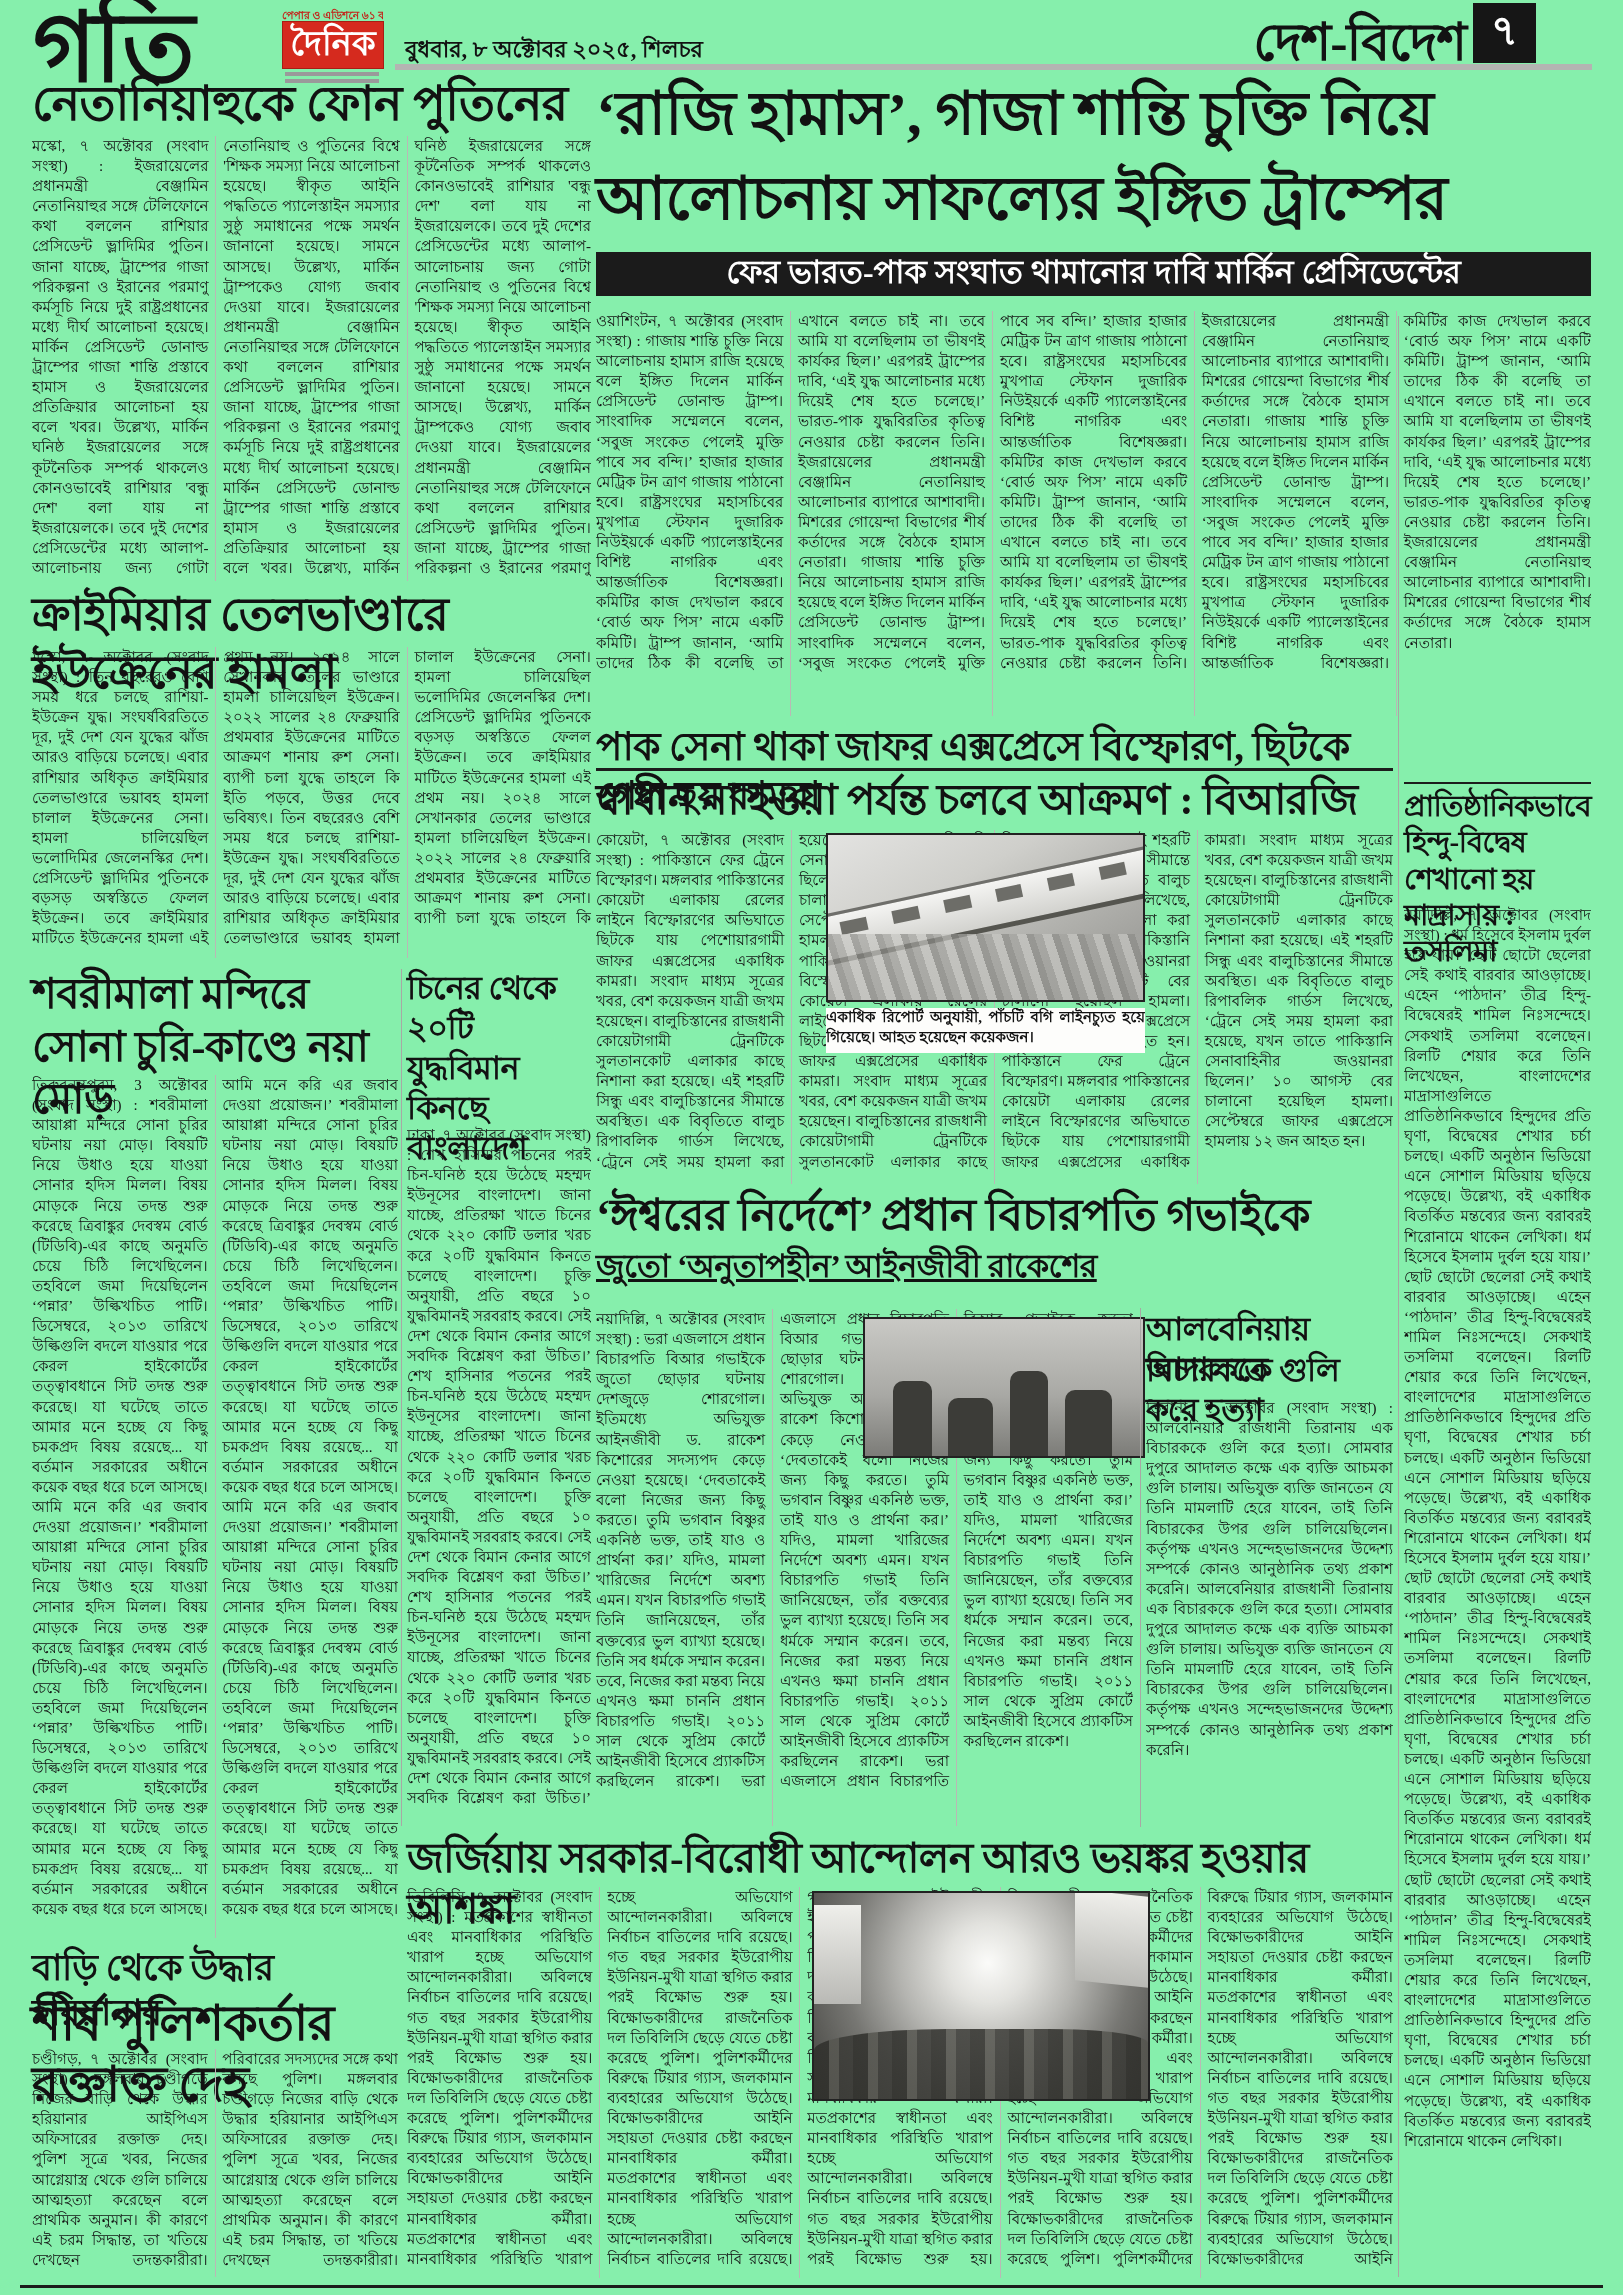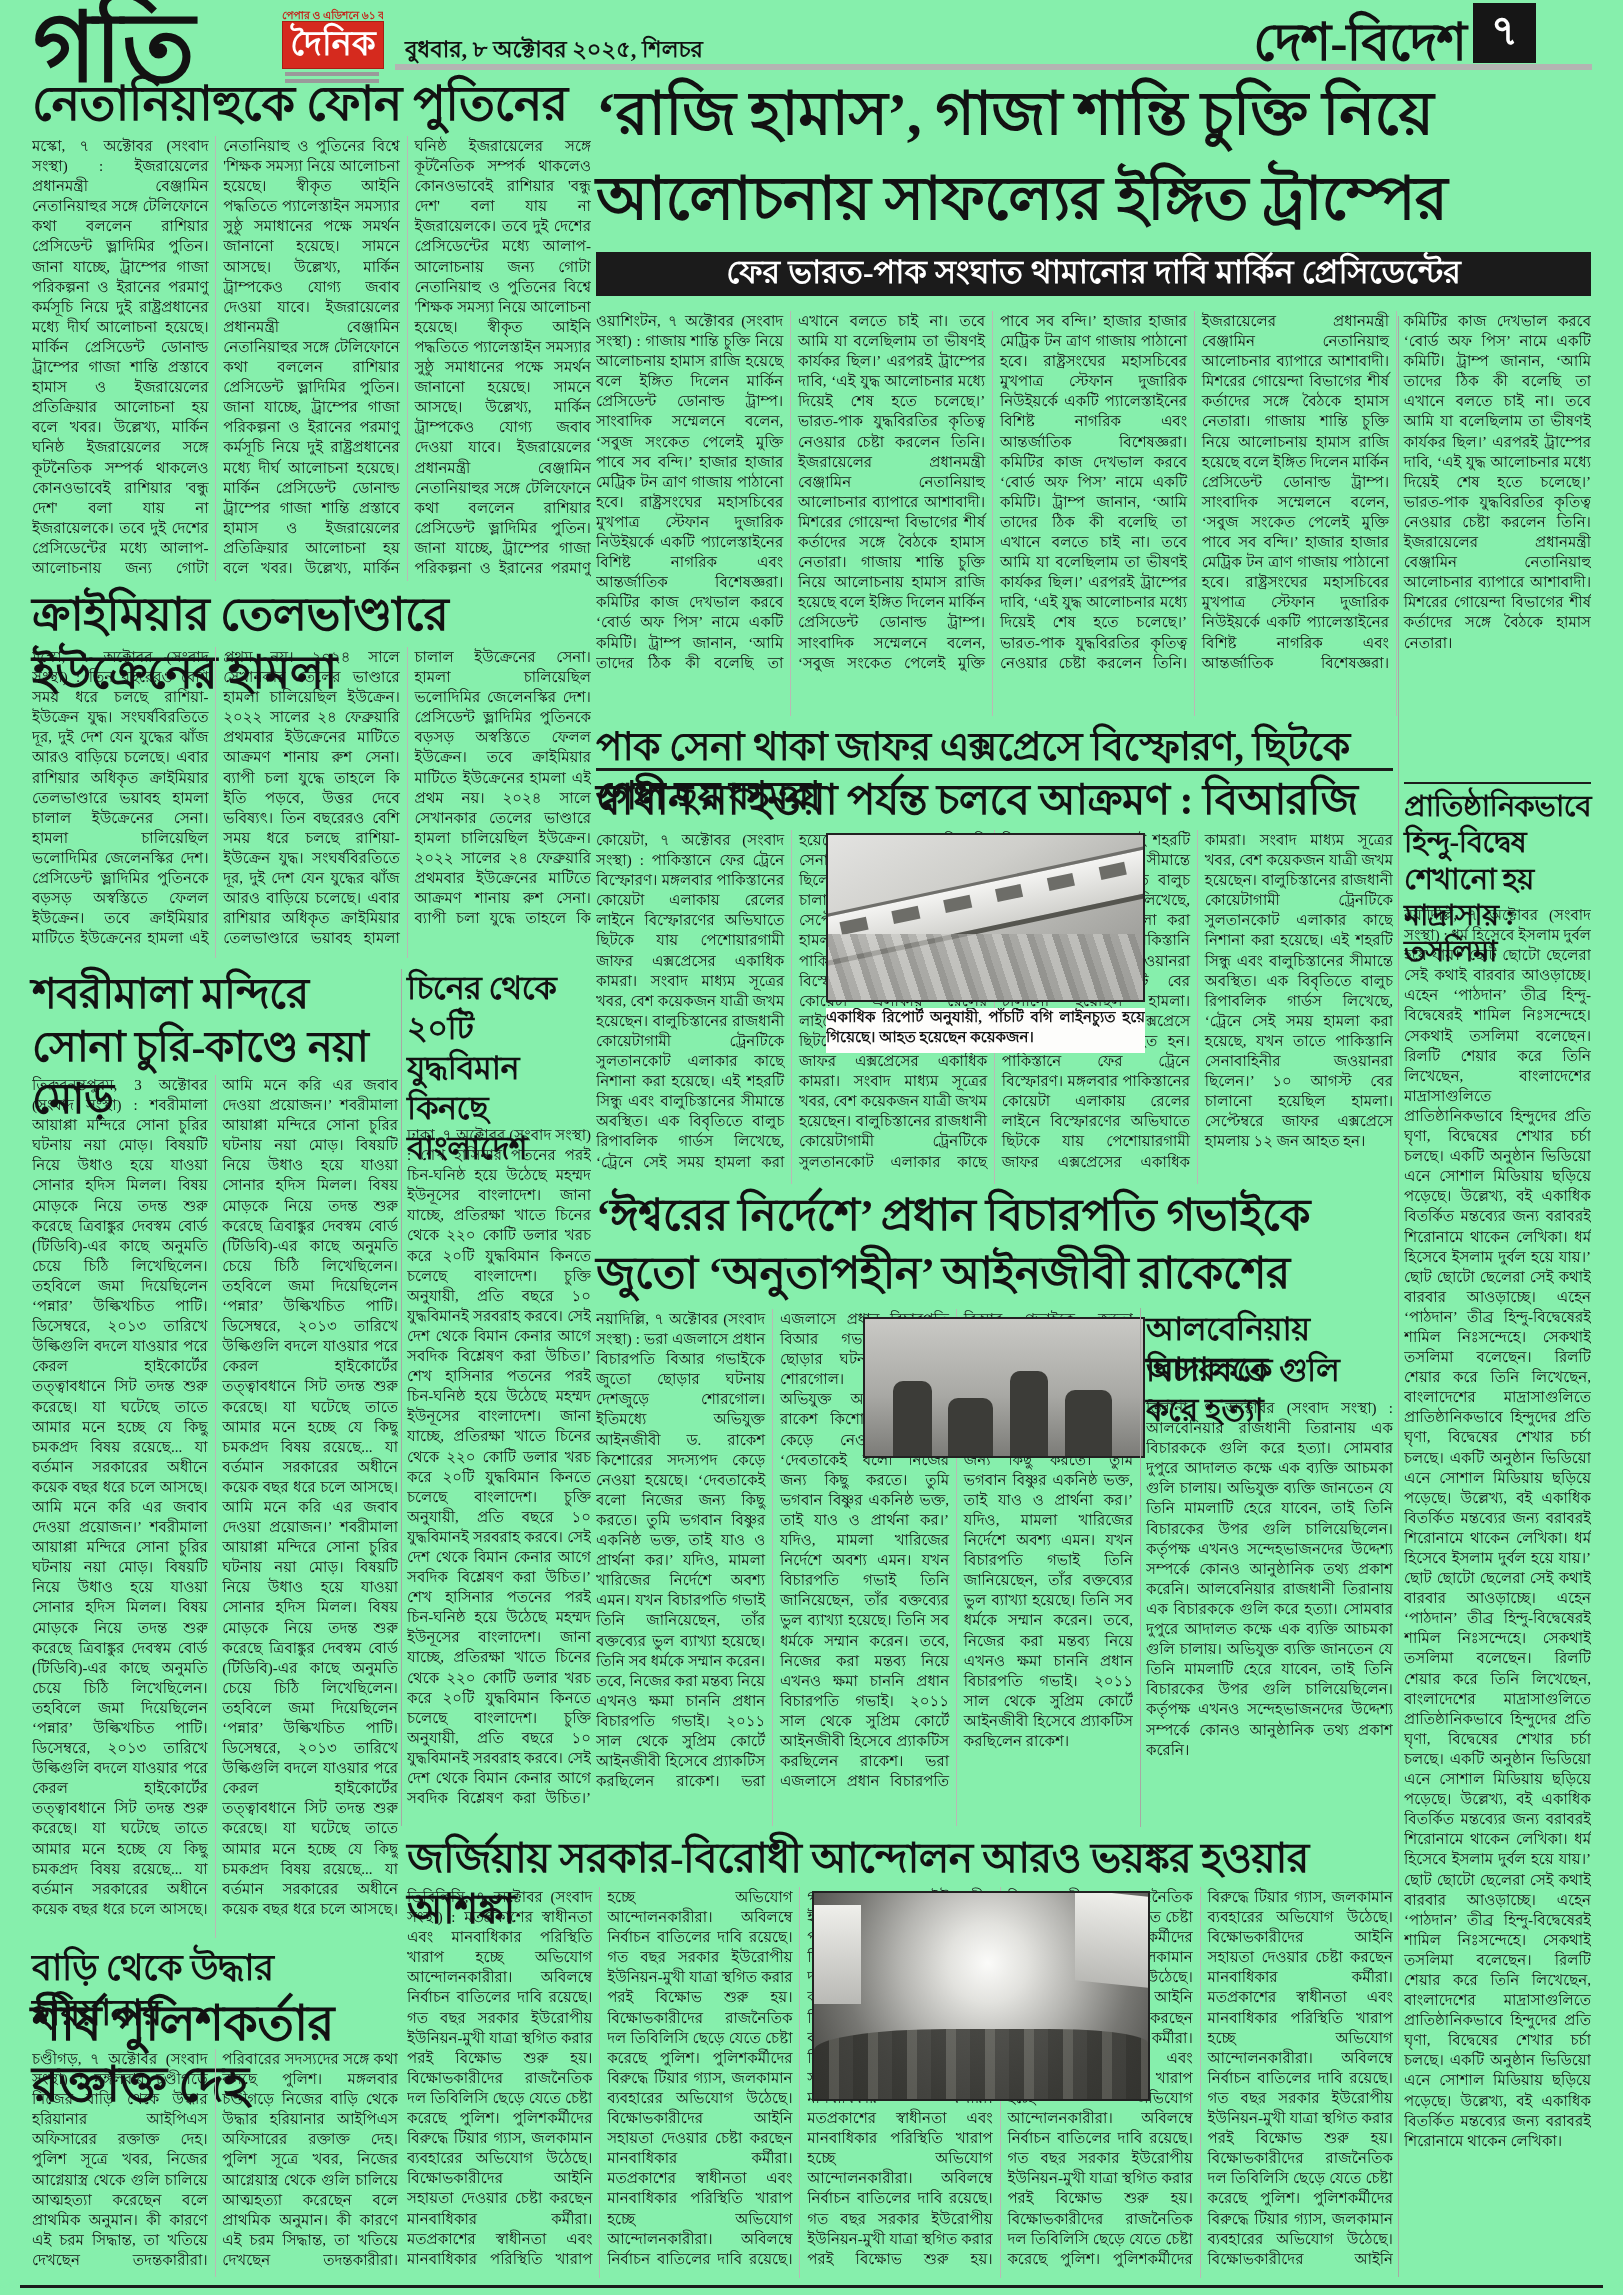--- a/index.html
+++ b/index.html
@@ -121,21 +121,21 @@
   </div>
 
   <div class="abs vrule" style="left:401px;top:969px;height:857px;"></div>
   <div class="abs hl" style="left:407px;top:968px;width:184px;font-size:32px;">চিনের থেকে ২০টি যুদ্ধবিমান কিনছে বাংলাদেশ</div>
   <div class="abs body-txt" style="left:407px;top:1125px;width:184px;height:701px;column-count:1;">
     <b>ঢাকা, ৭ অক্টোবর (সংবাদ সংস্থা) :</b>
     <span>শেখ হাসিনার পতনের পরই চিন-ঘনিষ্ঠ হয়ে উঠেছে মহম্মদ ইউনূসের বাংলাদেশ। জানা যাচ্ছে, প্রতিরক্ষা খাতে চিনের থেকে ২২০ কোটি ডলার খরচ করে ২০টি যুদ্ধবিমান কিনতে চলেছে বাংলাদেশ। চুক্তি অনুযায়ী, প্রতি বছরে ১০ যুদ্ধবিমানই সরবরাহ করবে। সেই দেশ থেকে বিমান কেনার আগে সবদিক বিশ্লেষণ করা উচিত।’  শেখ হাসিনার পতনের পরই চিন-ঘনিষ্ঠ হয়ে উঠেছে মহম্মদ ইউনূসের বাংলাদেশ। জানা যাচ্ছে, প্রতিরক্ষা খাতে চিনের থেকে ২২০ কোটি ডলার খরচ করে ২০টি যুদ্ধবিমান কিনতে চলেছে বাংলাদেশ। চুক্তি অনুযায়ী, প্রতি বছরে ১০ যুদ্ধবিমানই সরবরাহ করবে। সেই দেশ থেকে বিমান কেনার আগে সবদিক বিশ্লেষণ করা উচিত।’  শেখ হাসিনার পতনের পরই চিন-ঘনিষ্ঠ হয়ে উঠেছে মহম্মদ ইউনূসের বাংলাদেশ। জানা যাচ্ছে, প্রতিরক্ষা খাতে চিনের থেকে ২২০ কোটি ডলার খরচ করে ২০টি যুদ্ধবিমান কিনতে চলেছে বাংলাদেশ। চুক্তি অনুযায়ী, প্রতি বছরে ১০ যুদ্ধবিমানই সরবরাহ করবে। সেই দেশ থেকে বিমান কেনার আগে সবদিক বিশ্লেষণ করা উচিত।’  শেখ হাসিনার পতনের পরই চিন-ঘনিষ্ঠ হয়ে উঠেছে মহম্মদ ইউনূসের বাংলাদেশ। জানা যাচ্ছে, প্রতিরক্ষা খাতে চিনের থেকে ২২০ কোটি ডলার খরচ করে ২০টি যুদ্ধবিমান কিনতে চলেছে বাংলাদেশ। চুক্তি অনুযায়ী, প্রতি বছরে ১০ যুদ্ধবিমানই সরবরাহ করবে। সেই দেশ থেকে বিমান কেনার আগে সবদিক বিশ্লেষণ করা উচিত।’  </span>
   </div>
 
   <div class="abs hl" style="left:596px;top:1188px;width:797px;font-size:44px;">‘ঈশ্বরের নির্দেশে’ প্রধান বিচারপতি গভাইকে</div>
-  <div class="abs hl" style="left:596px;top:1246px;width:797px;font-size:44px;">জুতো ‘অনুতাপহীন’ আইনজীবী রাকেশের</div>
+  <div class="abs hl" style="left:596px;top:1246px;width:797px;font-size:32px;text-decoration:underline;">জুতো ‘অনুতাপহীন’ আইনজীবী রাকেশের</div>
   <div class="abs body-txt" style="left:596px;top:1309px;width:537px;height:517px;column-count:3;">
     <b>নয়াদিল্লি, ৭ অক্টোবর (সংবাদ সংস্থা) :</b>
     <span>ভরা এজলাসে প্রধান বিচারপতি বিআর গভাইকে জুতো ছোড়ার ঘটনায় দেশজুড়ে শোরগোল। ইতিমধ্যে অভিযুক্ত আইনজীবী ড. রাকেশ কিশোরের সদস্যপদ কেড়ে নেওয়া হয়েছে। ‘দেবতাকেই বলো নিজের জন্য কিছু করতে। তুমি ভগবান বিষ্ণুর একনিষ্ঠ ভক্ত, তাই যাও ও প্রার্থনা কর।’ যদিও, মামলা খারিজের নির্দেশে অবশ্য এমন। যখন বিচারপতি গভাই তিনি জানিয়েছেন, তাঁর বক্তব্যের ভুল ব্যাখ্যা হয়েছে। তিনি সব ধর্মকে সম্মান করেন। তবে, নিজের করা মন্তব্য নিয়ে এখনও ক্ষমা চাননি প্রধান বিচারপতি গভাই। ২০১১ সাল থেকে সুপ্রিম কোর্টে আইনজীবী হিসেবে প্র্যাকটিস করছিলেন রাকেশ।  ভরা এজলাসে প্রধান বিচারপতি বিআর গভাইকে জুতো ছোড়ার ঘটনায় দেশজুড়ে শোরগোল। ইতিমধ্যে অভিযুক্ত আইনজীবী ড. রাকেশ কিশোরের সদস্যপদ কেড়ে নেওয়া হয়েছে। ‘দেবতাকেই বলো নিজের জন্য কিছু করতে। তুমি ভগবান বিষ্ণুর একনিষ্ঠ ভক্ত, তাই যাও ও প্রার্থনা কর।’ যদিও, মামলা খারিজের নির্দেশে অবশ্য এমন। যখন বিচারপতি গভাই তিনি জানিয়েছেন, তাঁর বক্তব্যের ভুল ব্যাখ্যা হয়েছে। তিনি সব ধর্মকে সম্মান করেন। তবে, নিজের করা মন্তব্য নিয়ে এখনও ক্ষমা চাননি প্রধান বিচারপতি গভাই। ২০১১ সাল থেকে সুপ্রিম কোর্টে আইনজীবী হিসেবে প্র্যাকটিস করছিলেন রাকেশ।  ভরা এজলাসে প্রধান বিচারপতি বিআর গভাইকে জুতো ছোড়ার ঘটনায় দেশজুড়ে শোরগোল। ইতিমধ্যে অভিযুক্ত আইনজীবী ড. রাকেশ কিশোরের সদস্যপদ কেড়ে নেওয়া হয়েছে। ‘দেবতাকেই বলো নিজের জন্য কিছু করতে। তুমি ভগবান বিষ্ণুর একনিষ্ঠ ভক্ত, তাই যাও ও প্রার্থনা কর।’ যদিও, মামলা খারিজের নির্দেশে অবশ্য এমন। যখন বিচারপতি গভাই তিনি জানিয়েছেন, তাঁর বক্তব্যের ভুল ব্যাখ্যা হয়েছে। তিনি সব ধর্মকে সম্মান করেন। তবে, নিজের করা মন্তব্য নিয়ে এখনও ক্ষমা চাননি প্রধান বিচারপতি গভাই। ২০১১ সাল থেকে সুপ্রিম কোর্টে আইনজীবী হিসেবে প্র্যাকটিস করছিলেন রাকেশ।  </span>
   </div>
   <div class="photo photo-court" style="left:863px;top:1317px;width:282px;height:141px;">
     <div class="court-fig" style="left:10%;width:14%;height:55%;"></div>
     <div class="court-fig" style="left:30%;width:16%;height:42%;"></div>
     <div class="court-fig" style="left:52%;width:14%;height:62%;"></div>
     <div class="court-fig" style="left:72%;width:17%;height:48%;"></div>
   </div>

